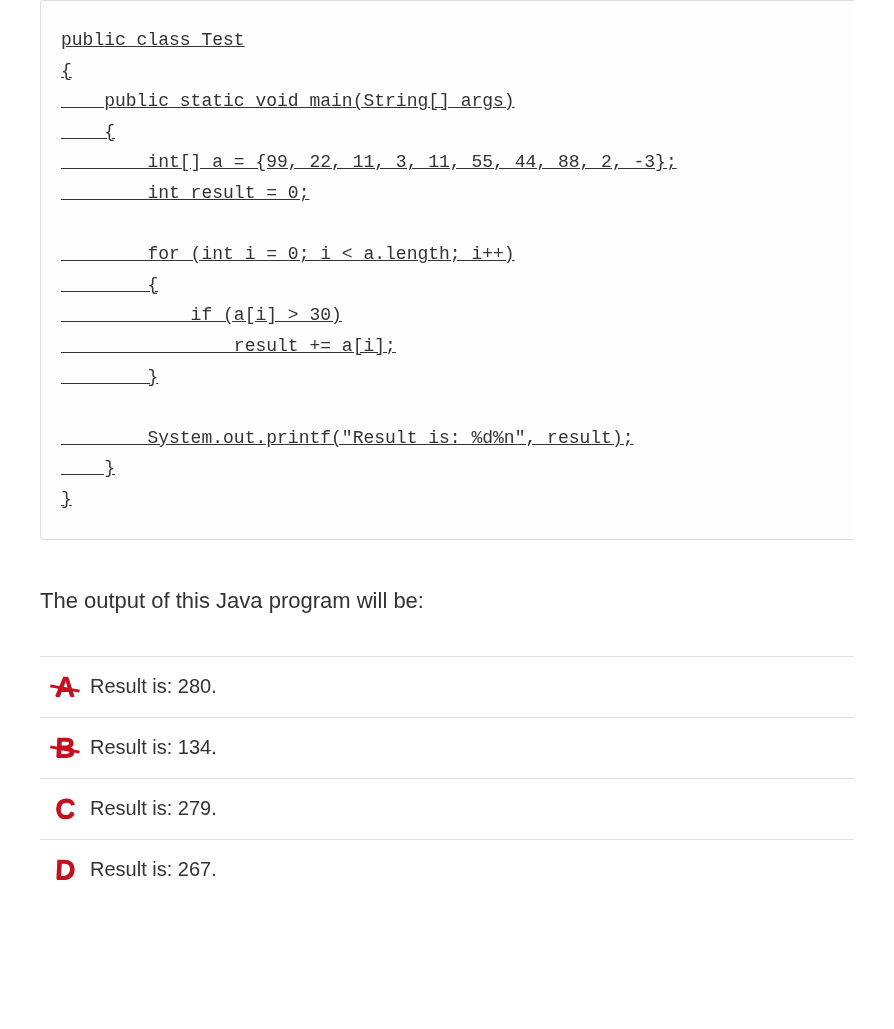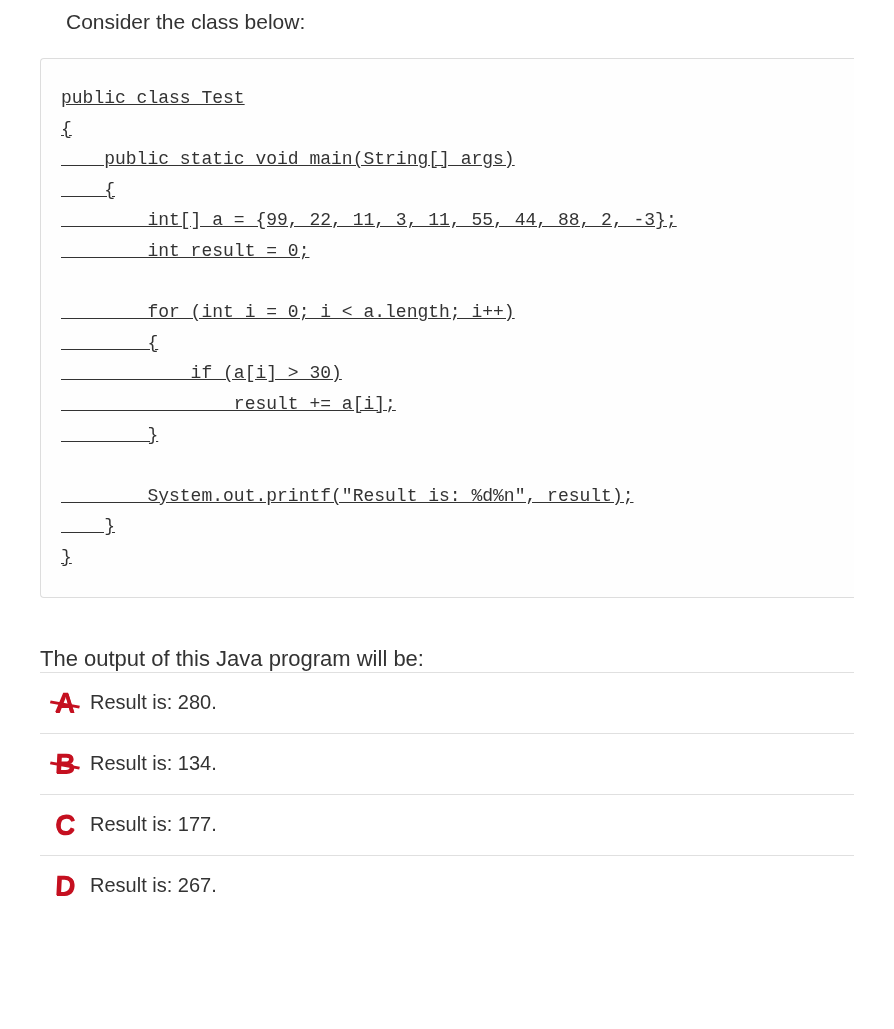--- a/index.html
+++ b/index.html
@@ -35,20 +35,21 @@
       font-size: 18px;
       line-height: 1.7;
       color: #333;
       white-space: pre;
       overflow: hidden;
       text-decoration: underline;
     }
     .question-text {
       font-size: 22px;
       color: #333;
+      margin-bottom: 42px;
     }
     .options {
       display: flex;
       flex-direction: column;
     }
     .option {
       display: flex;
       align-items: center;
       border-bottom: 1px solid #e0e0e0;
       padding: 14px 0 14px 0;
@@ -84,21 +85,20 @@
       color: #333;
     }
     .option.last {
       border-bottom: none;
     }
   </style>
 </head>
 <body>
 
 <div class="container">
-  <div class="question-intro">Consider the class below:</div>
 
   <div class="code-block">public class Test
 {
     public static void main(String[] args)
     {
         int[] a = {99, 22, 11, 3, 11, 55, 44, 88, 2, -3};
         int result = 0;
 
         for (int i = 0; i &lt; a.length; i++)
         {
@@ -116,20 +116,20 @@
     <div class="option">
       <div class="option-letter strike">A</div>
       <div class="option-text">Result is: 280.</div>
     </div>
     <div class="option">
       <div class="option-letter strike">B</div>
       <div class="option-text">Result is: 134.</div>
     </div>
     <div class="option">
       <div class="option-letter">C</div>
-      <div class="option-text">Result is: 177.</div>
+      <div class="option-text">Result is: 279.</div>
     </div>
     <div class="option last">
       <div class="option-letter">D</div>
       <div class="option-text">Result is: 267.</div>
     </div>
   </div>
 </div>
 
 </body></html>

